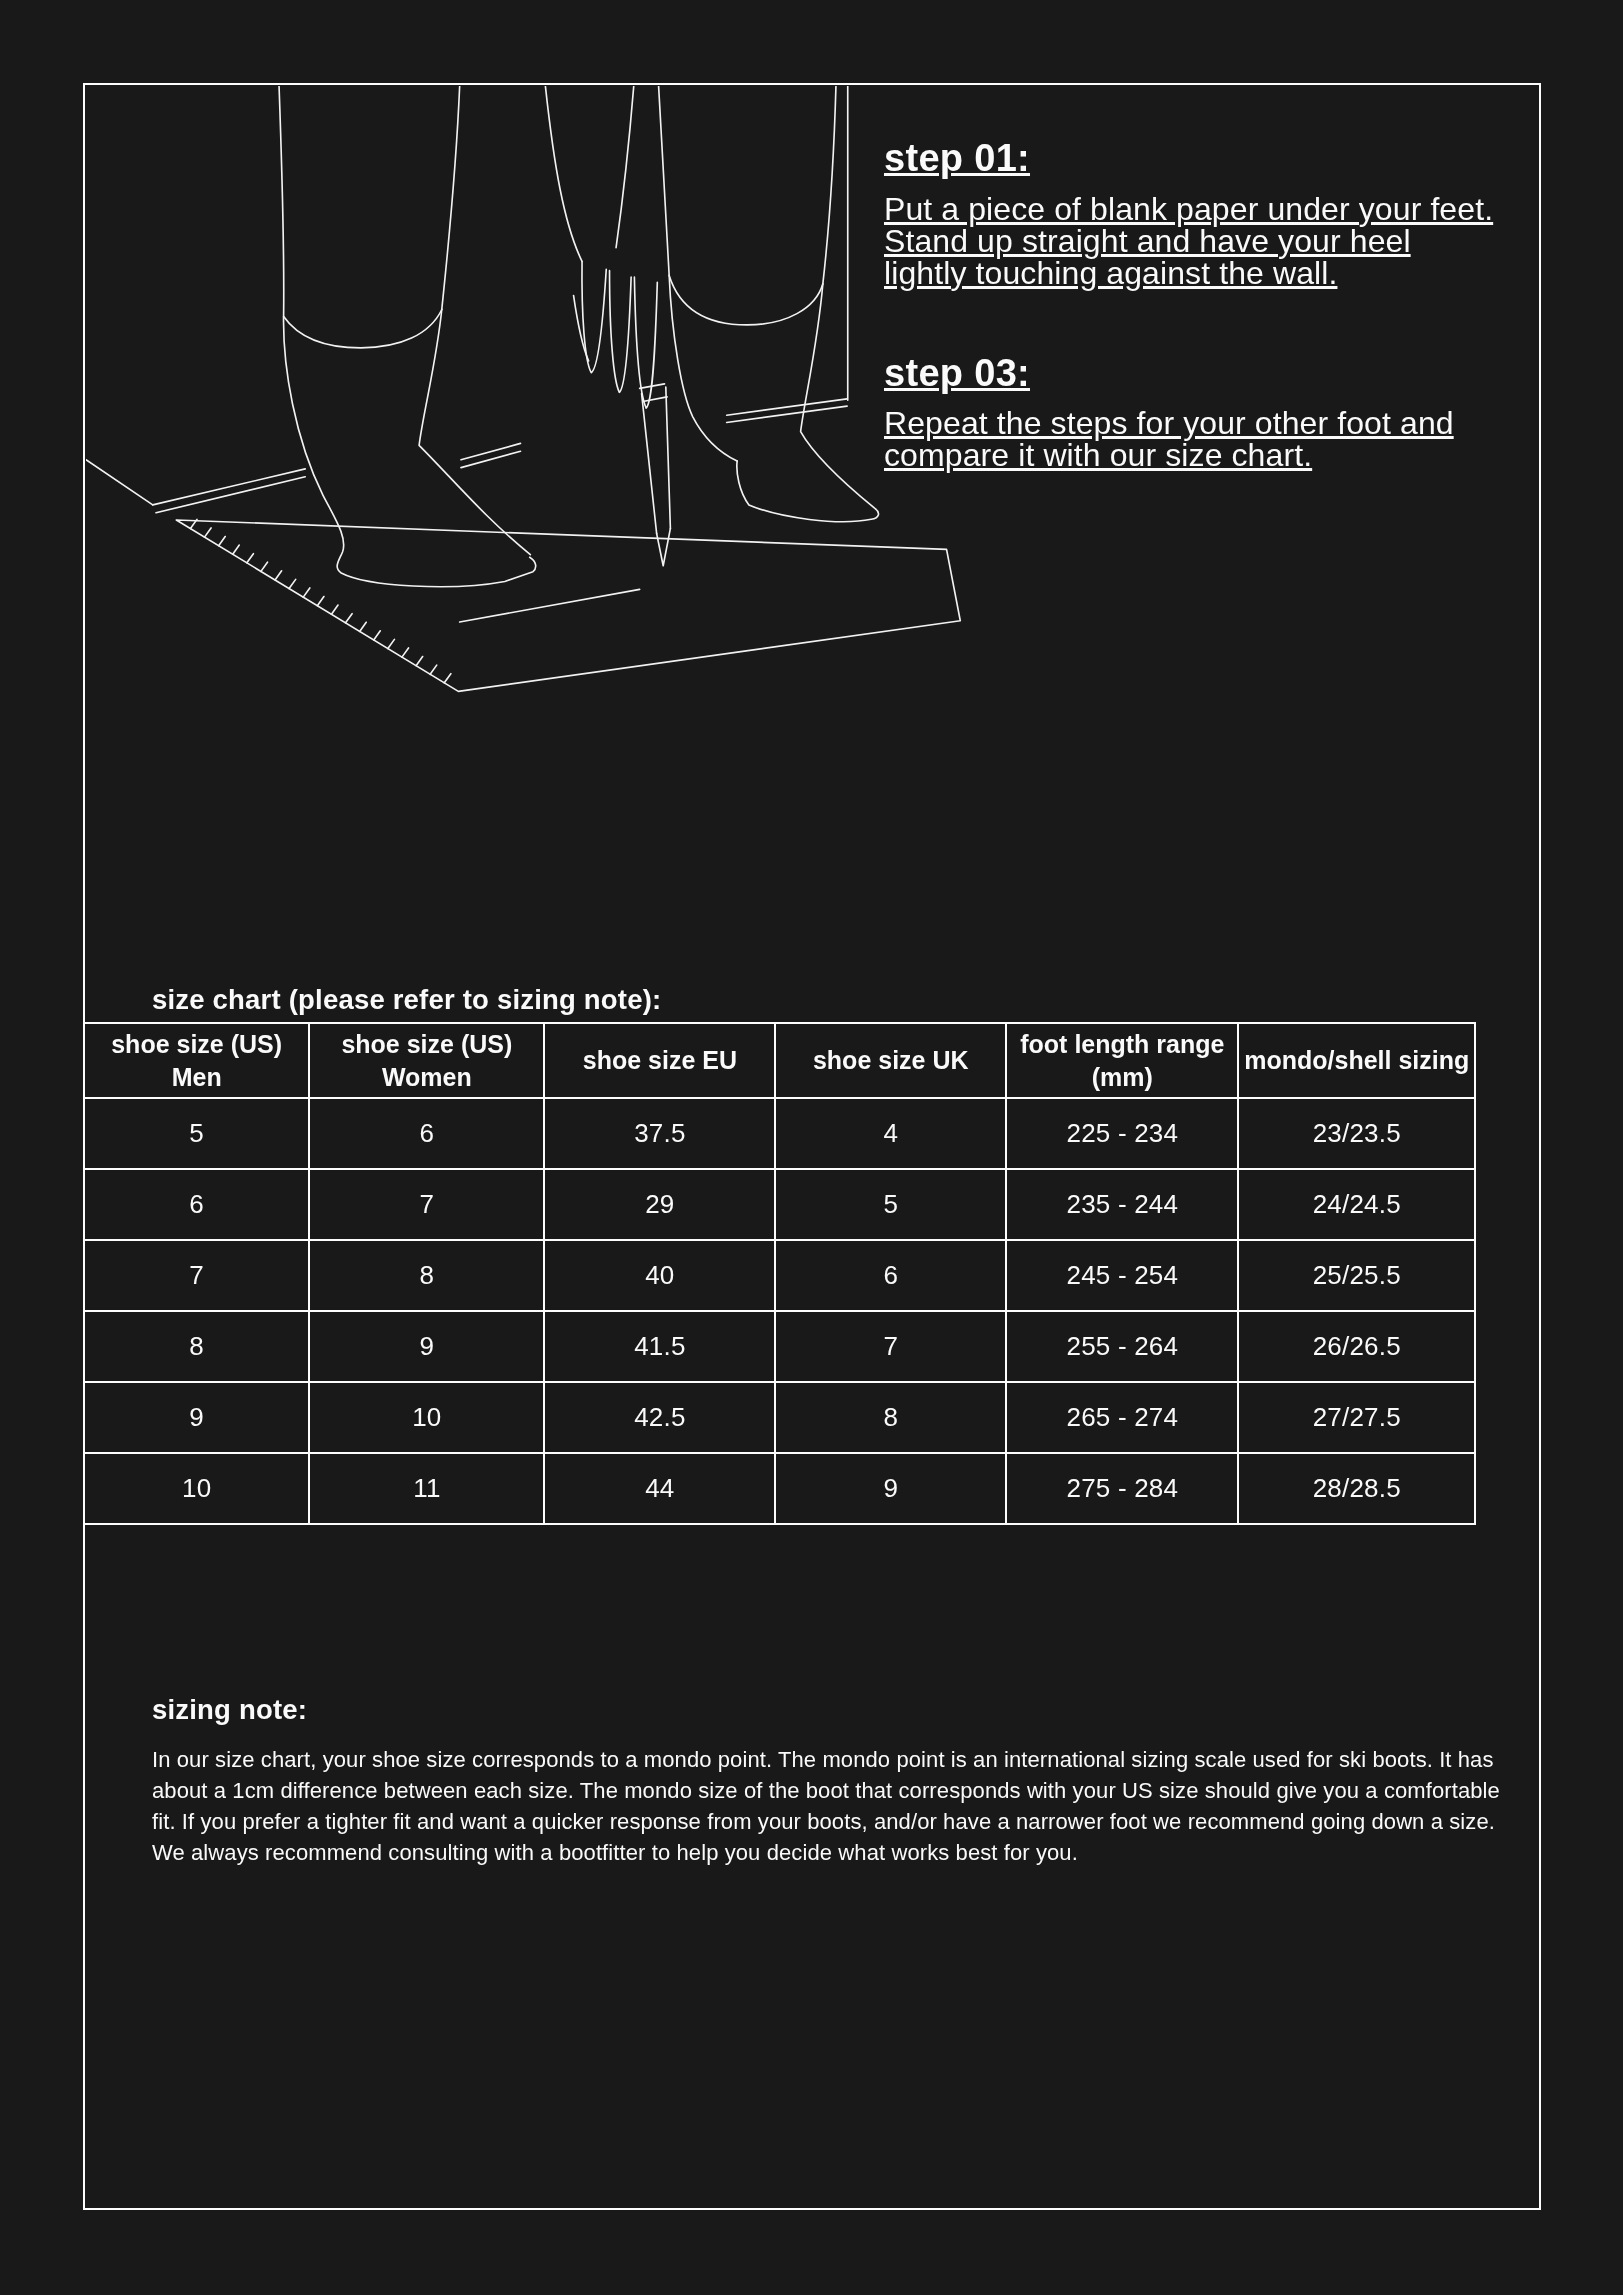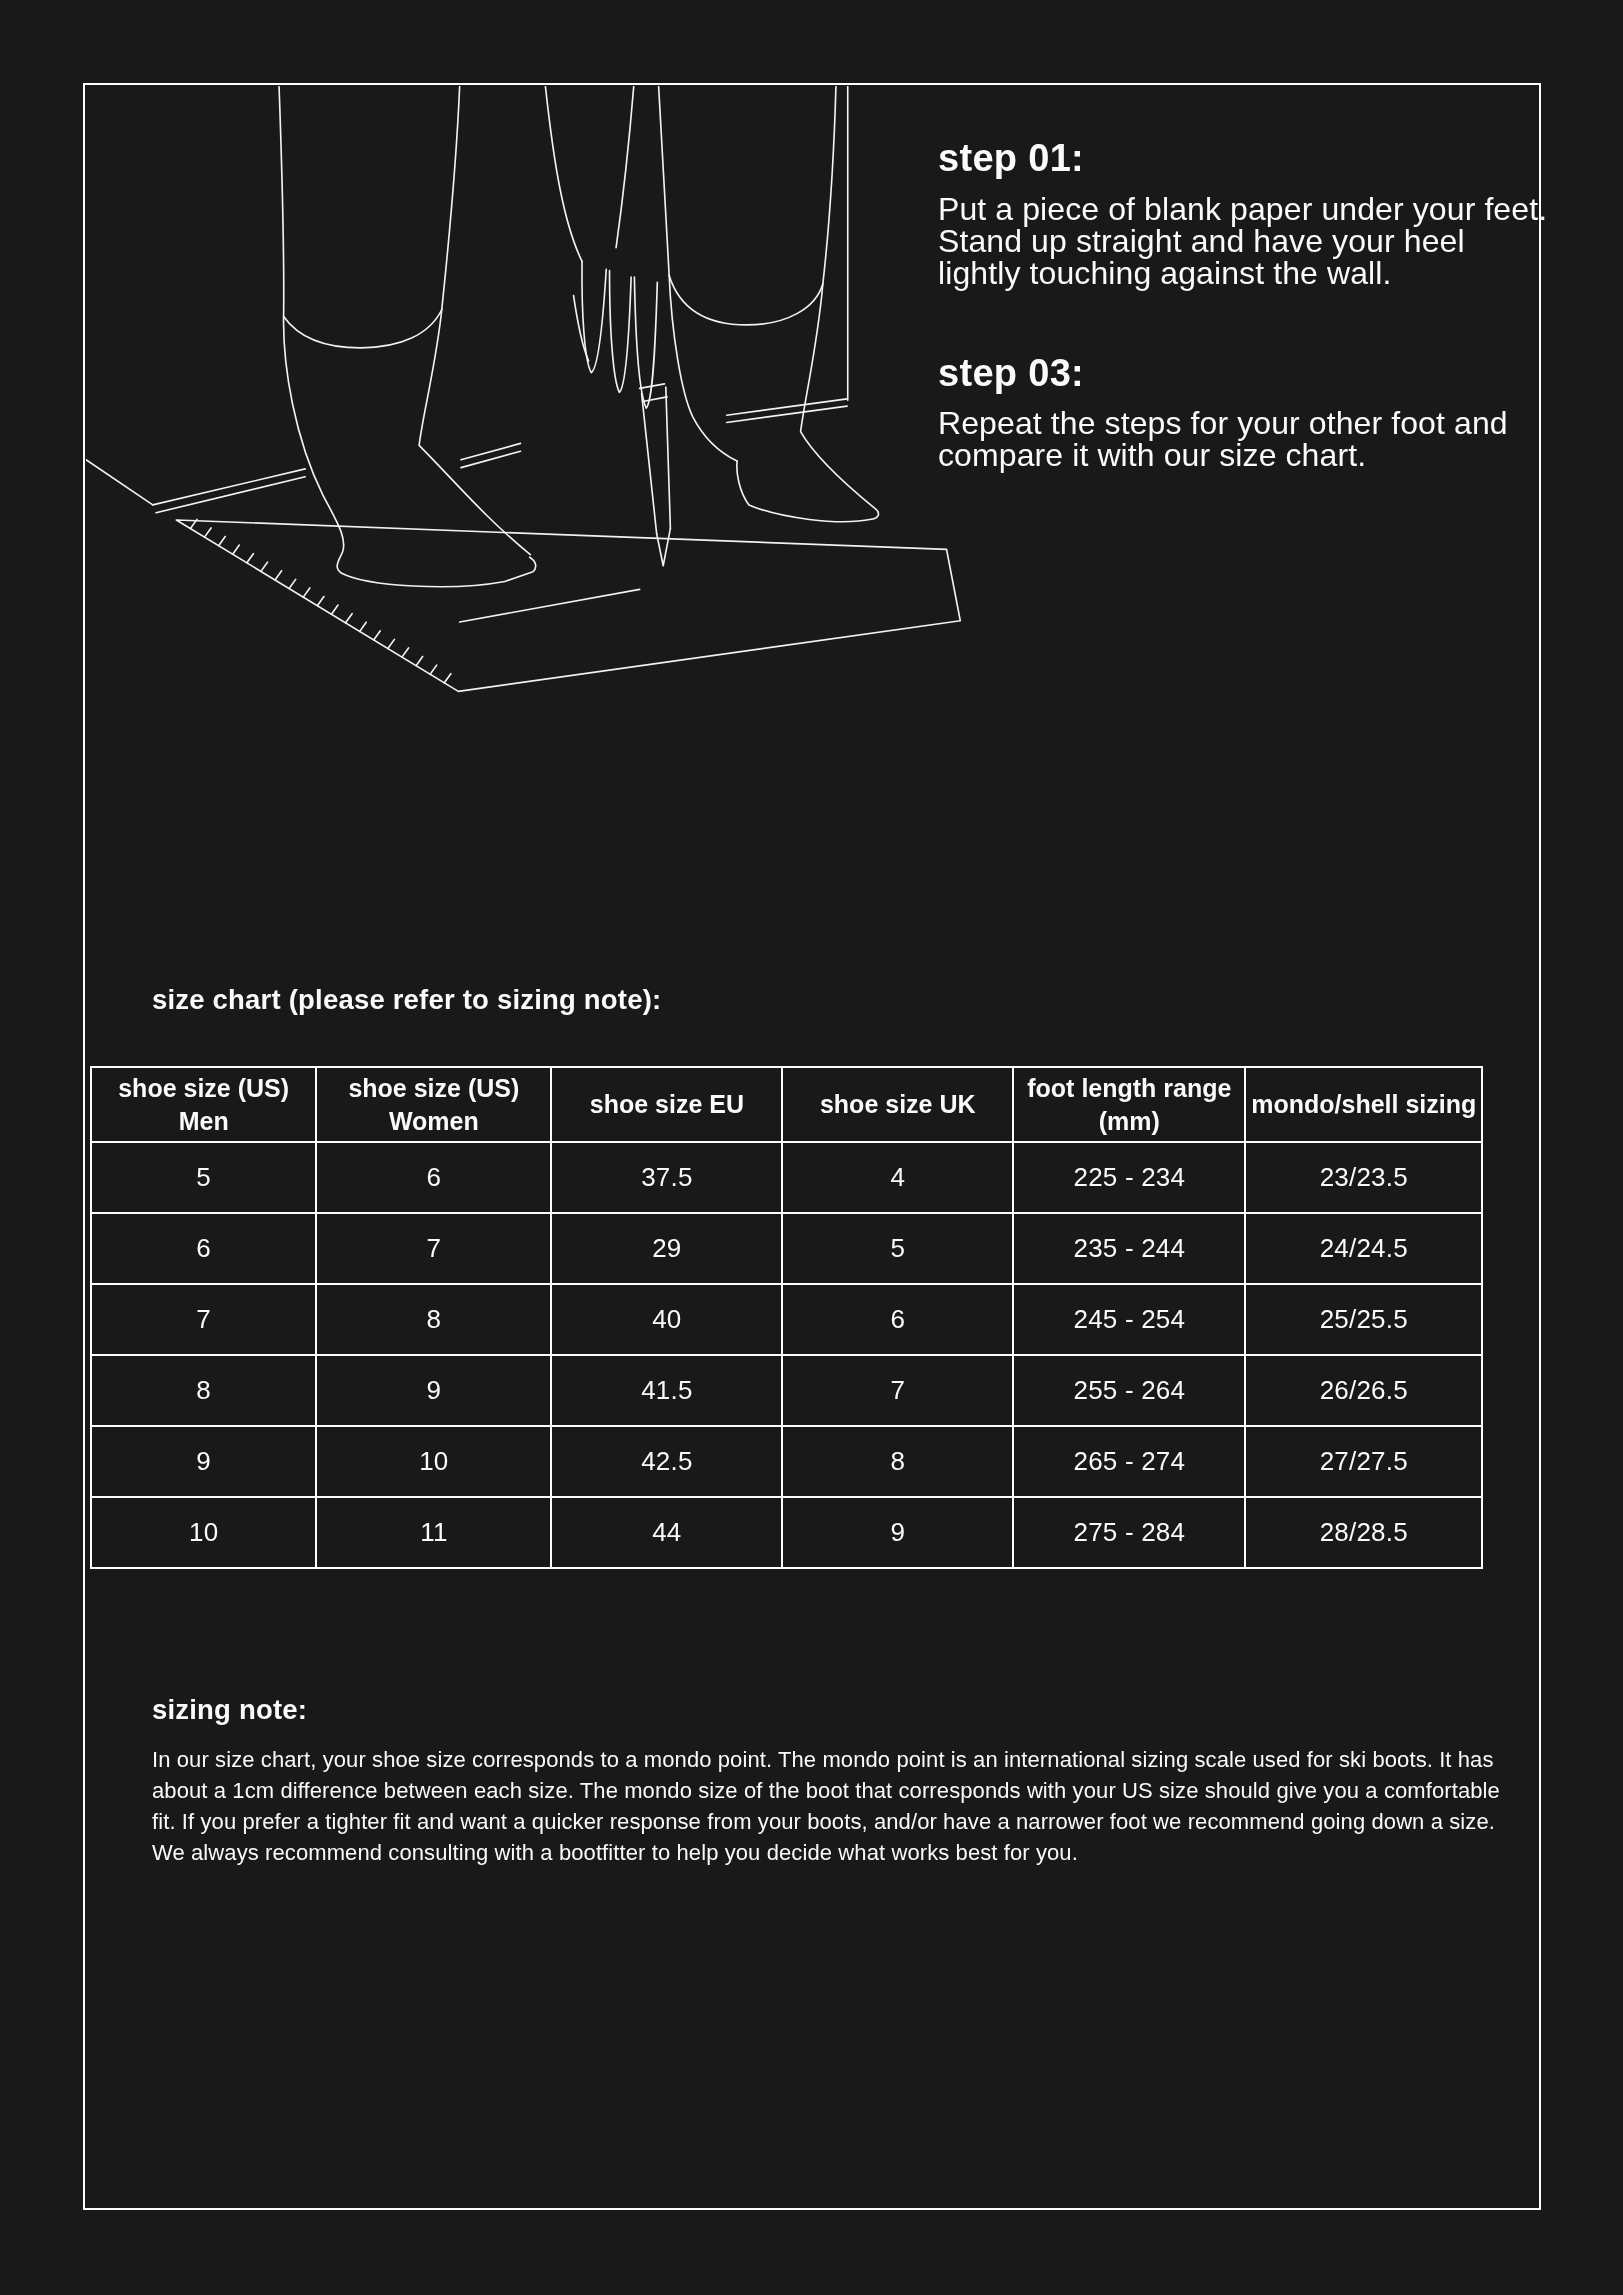--- a/index.html
+++ b/index.html
@@ -15,39 +15,39 @@
     position:absolute;left:83px;top:83px;
     width:1454px;height:2123px;
     border:2.6px solid #fdfdfd;
   }
   .illustration{
     position:absolute;left:86px;top:86px;
     width:890px;height:614px;
   }
   .illustration svg{display:block;}
   .steps{
-    position:absolute;left:938px;top:137px;width:612px;
+    position:absolute;left:884px;top:137px;width:612px;text-decoration:underline;
   }
   .step{margin-bottom:63px;}
   .step h3{
     margin:0 0 13px 0;
     font-size:38px;font-weight:700;letter-spacing:0.3px;line-height:1.12;
   }
   .step p{
     margin:0;
     font-size:32px;font-weight:400;line-height:32px;letter-spacing:0.1px;
   }
   .chart-title{
     position:absolute;left:152px;top:984px;
     font-size:27.5px;font-weight:700;letter-spacing:0.2px;
   }
   table.size-table{
-    position:absolute;left:90px;top:1022px;
+    position:absolute;left:83px;top:1022px;
     width:1393px;
-    border-collapse:collapse;table-layout:fixed;margin-top:44px;
+    border-collapse:collapse;table-layout:fixed;
   }
   .size-table th,.size-table td{
     border:2.6px solid #fdfdfd;
     text-align:center;vertical-align:middle;
     padding:0;
   }
   .size-table th{
     height:73px;
     font-size:25px;font-weight:700;line-height:1.3;
   }

